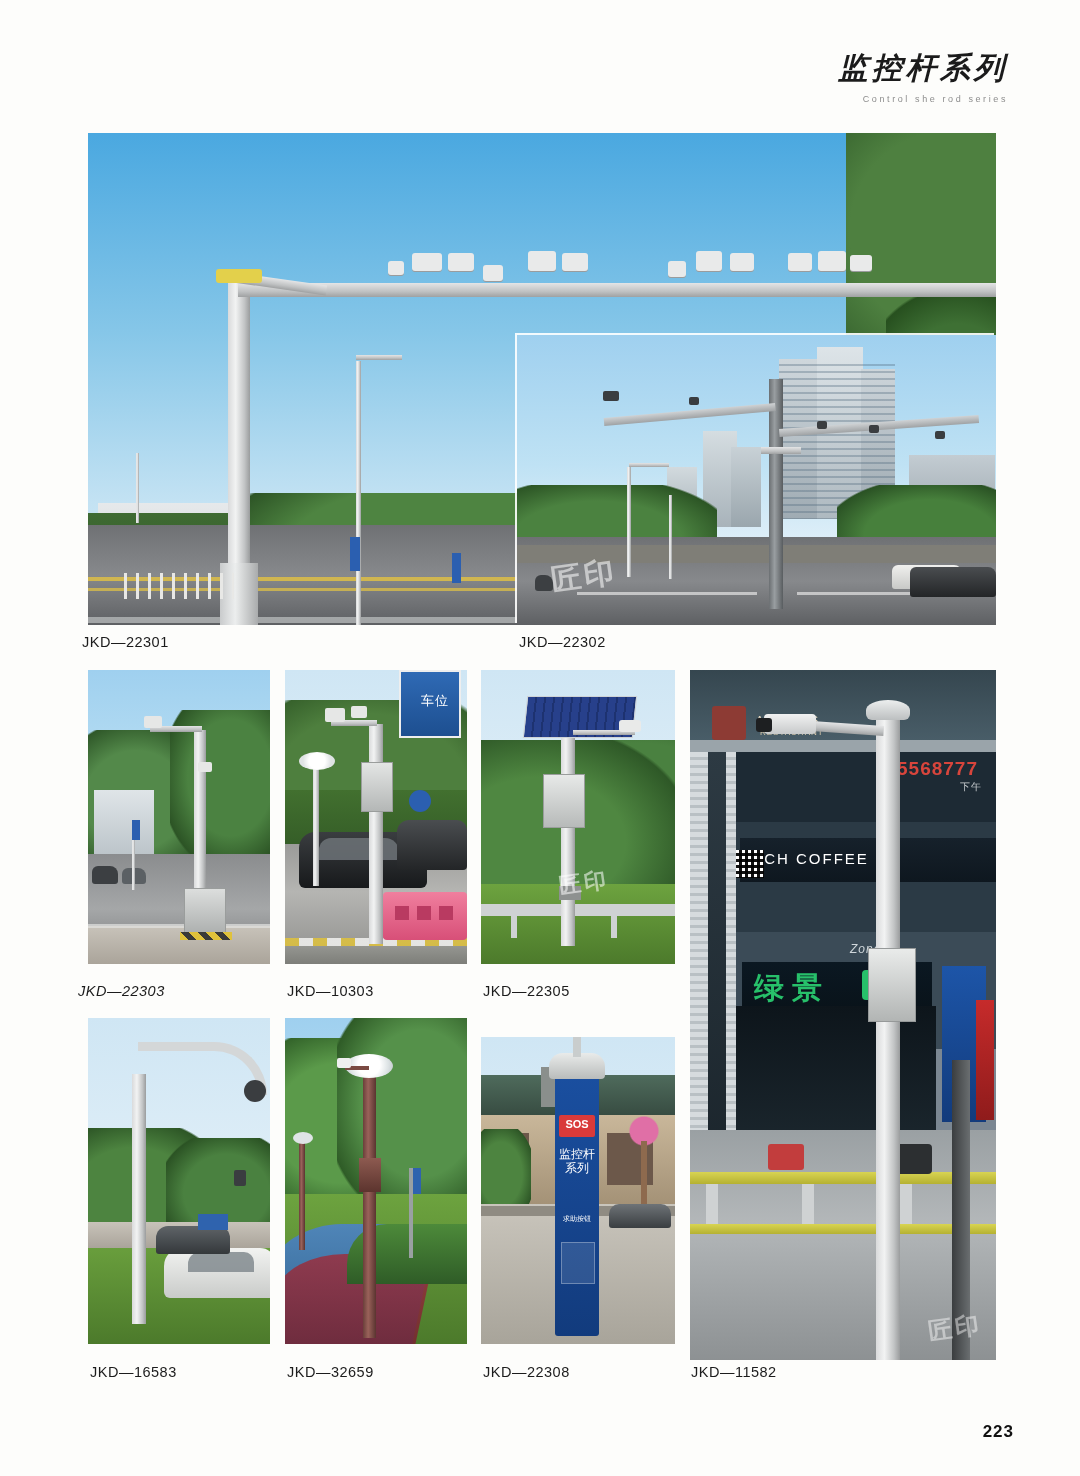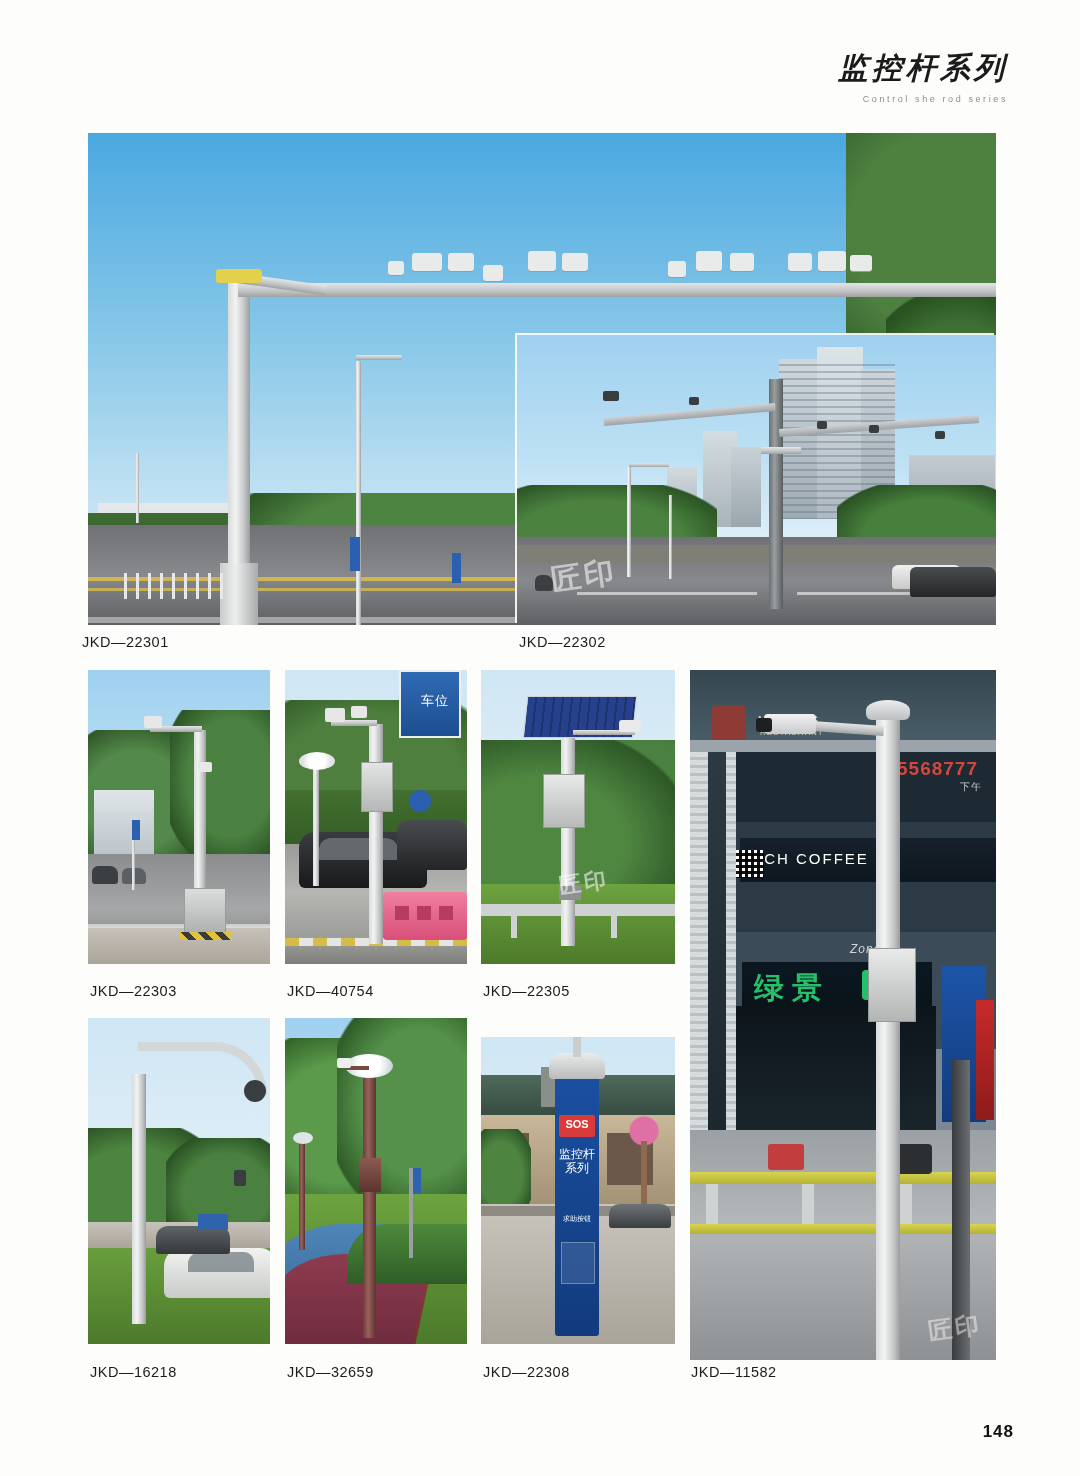--- a/index.html
+++ b/index.html
@@ -390,22 +390,22 @@
       <div class="arm" style="left:82px;top:56px;width:112px;height:10px;transform:rotate(4deg);transform-origin:right top;"></div>
       <div style="position:absolute;left:74px;top:44px;width:52px;height:20px;background:linear-gradient(#f1f2f2,#c7c9ca);border-radius:4px;"></div>
       <div style="position:absolute;left:66px;top:48px;width:16px;height:14px;background:#1d1f21;border-radius:3px;"></div>
       <div style="position:absolute;left:176px;top:30px;width:44px;height:20px;background:linear-gradient(#eceeee,#bcbfc0);border-radius:50% 50% 6px 6px;"></div>
       <div style="position:absolute;left:178px;top:278px;width:46px;height:72px;background:linear-gradient(#e9ebea,#b2b5b4);border:1px solid #969999;"></div>
       <div style="position:absolute;left:262px;top:390px;width:18px;bottom:0;background:linear-gradient(90deg,#3a3d3f,#6a6e70);"></div>
       <div class="blur-wm" style="right:14px;bottom:16px;font-size:24px;color:rgba(255,255,255,.45);">匠印</div>
     </div>
   </div>
 
-  <div class="cap" style="left:90px; top:983px;">JKD—22303</div>
-  <div class="cap" style="left:287px; top:983px;">JKD—40754</div>
+  <div class="cap" style="left:78px; top:983px;font-style:italic;">JKD—22303</div>
+  <div class="cap" style="left:287px; top:983px;">JKD—10303</div>
   <div class="cap" style="left:483px; top:983px;">JKD—22305</div>
 
   <div class="fig" style="left:88px; top:1018px; width:182px; height:326px;">
     <div class="photo">
       <div class="sky pale"></div>
       <div style="position:absolute;left:-10px;top:110px;width:140px;height:120px;background:radial-gradient(ellipse at 40% 55%, #4d8440 0 50%, #2d5626 80%, rgba(0,0,0,0) 82%);"></div>
       <div style="position:absolute;right:-6px;top:120px;width:110px;height:110px;background:radial-gradient(ellipse at 55% 50%, #4a8140 0 50%, #2b5324 80%, rgba(0,0,0,0) 82%);"></div>
       <div class="greenbelt" style="left:0;right:0;bottom:0;height:110px;"></div>
       <div class="sidewalk" style="left:0;right:0;bottom:96px;height:26px;"></div>
 
@@ -466,19 +466,19 @@
       <div style="position:absolute;left:68px;top:16px;width:56px;height:26px;background:linear-gradient(#e9ebea,#b9bcbb);border-radius:14px 14px 4px 4px;"></div>
       <div style="position:absolute;left:92px;top:0px;width:8px;height:20px;background:#c9cdcd;"></div>
       <div style="position:absolute;left:78px;top:78px;width:36px;height:22px;background:#d93a3a;border-radius:2px;"></div>
       <div class="sos-text" style="left:74px;top:82px;width:44px;font-weight:bold;font-size:11px;">SOS</div>
       <div class="sos-text" style="left:74px;top:110px;width:44px;font-size:12px;line-height:14px;">监控杆系列</div>
       <div class="sos-text" style="left:74px;top:176px;width:44px;font-size:7px;">求助按钮</div>
       <div style="position:absolute;left:80px;bottom:60px;width:32px;height:40px;background:rgba(255,255,255,.12);border:1px solid rgba(255,255,255,.3);"></div>
     </div>
   </div>
 
-  <div class="cap" style="left:90px; top:1364px;">JKD—16218</div>
+  <div class="cap" style="left:90px; top:1364px;">JKD—16583</div>
   <div class="cap" style="left:287px; top:1364px;">JKD—32659</div>
   <div class="cap" style="left:483px; top:1364px;">JKD—22308</div>
   <div class="cap" style="left:691px; top:1364px;">JKD—11582</div>
 
-  <div class="page-no">148</div>
+  <div class="page-no">223</div>
 </div>
 
 </body></html>

